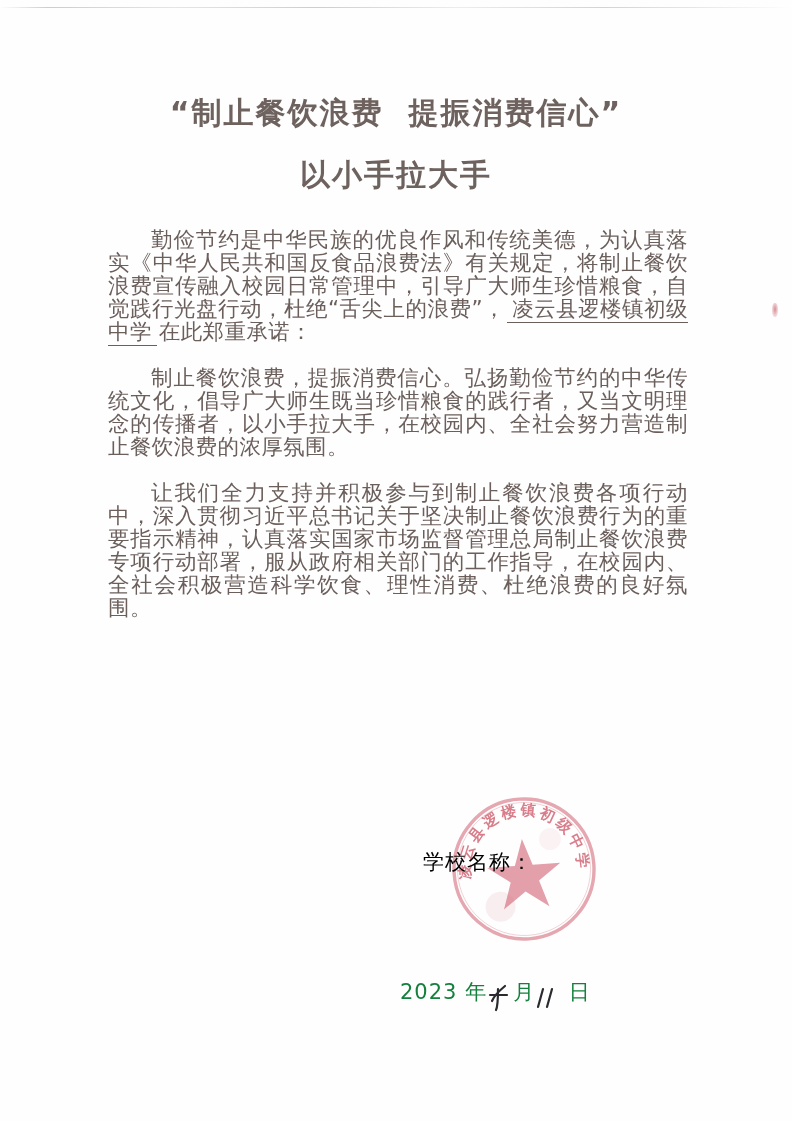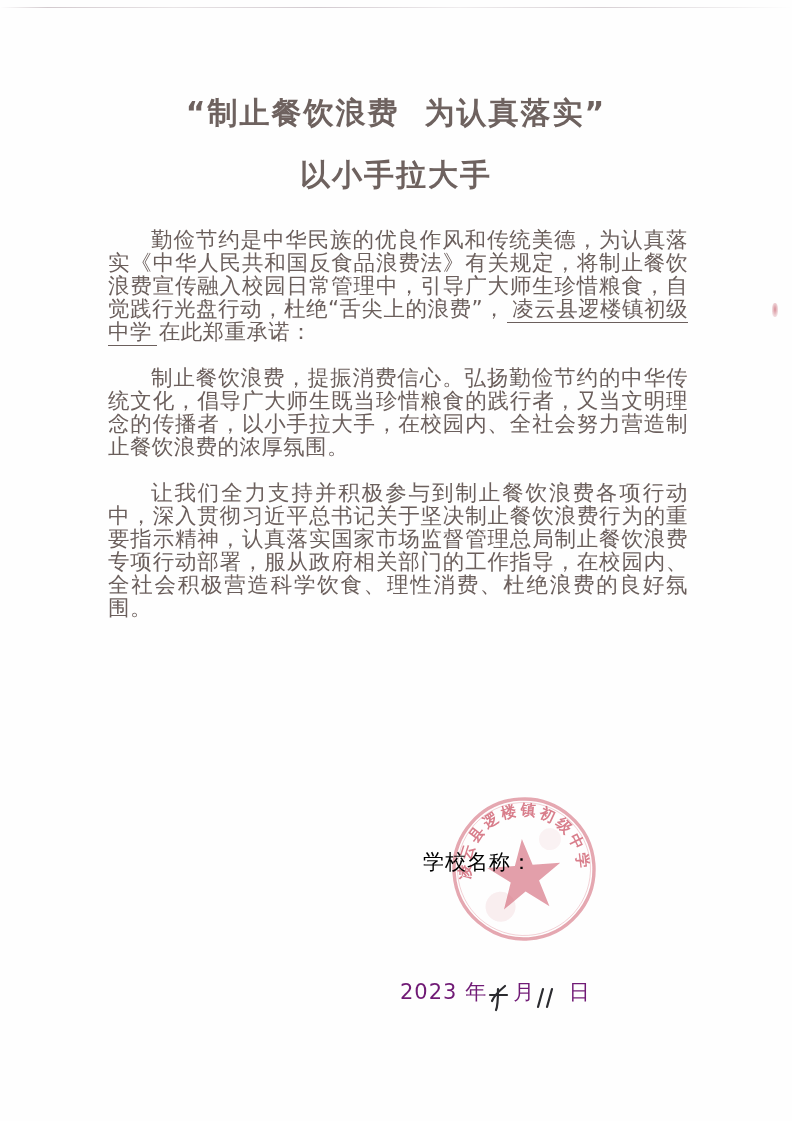--- a/index.html
+++ b/index.html
@@ -114,21 +114,21 @@
     top: -16px;
     width: 160px;
     height: 58px;
     pointer-events: none;
   }
 
   .date-row {
     position: absolute;
     left: 400px;
     top: 978px;
-    color: #701a75;
+    color: #15803d;
     font-size: 21px;
     letter-spacing: 1px;
     white-space: nowrap;
   }
   .date-row .hw {
     display: inline-block;
     width: 26px;
     text-align: center;
     vertical-align: baseline;
     position: relative;
@@ -150,21 +150,21 @@
 </style>
 </head>
 <body>
 
 <div class="page">
 
   <div class="scan-line"></div>
   <div class="edge-speck"></div>
 
   <div class="title-block">
-    <div class="title-line">“制止餐饮浪费  为认真落实”</div>
+    <div class="title-line">“制止餐饮浪费  提振消费信心”</div>
     <div class="title-line">以小手拉大手</div>
   </div>
 
   <div class="body-block">
 
     <p class="para indent"><span>勤俭节约是中华民族的优良作风和传统美德，为认真落实《中华人民共和国反食品浪费法》有关规定，将制止餐饮浪费宣传融入校园日常管理中，引导广大师生珍惜粮食，自觉践行光盘行动，杜绝“舌尖上的浪费”，</span><span class="filled-name">凌云县逻楼镇初级中学</span><span>在此郑重承诺：</span></p>
 
     <p class="para indent">制止餐饮浪费，提振消费信心。弘扬勤俭节约的中华传统文化，倡导广大师生既当珍惜粮食的践行者，又当文明理念的传播者，以小手拉大手，在校园内、全社会努力营造制止餐饮浪费的浓厚氛围。</p>
 
     <p class="para indent">让我们全力支持并积极参与到制止餐饮浪费各项行动中，深入贯彻习近平总书记关于坚决制止餐饮浪费行为的重要指示精神，认真落实国家市场监督管理总局制止餐饮浪费专项行动部署，服从政府相关部门的工作指导，在校园内、全社会积极营造科学饮食、理性消费、杜绝浪费的良好氛围。</p>

